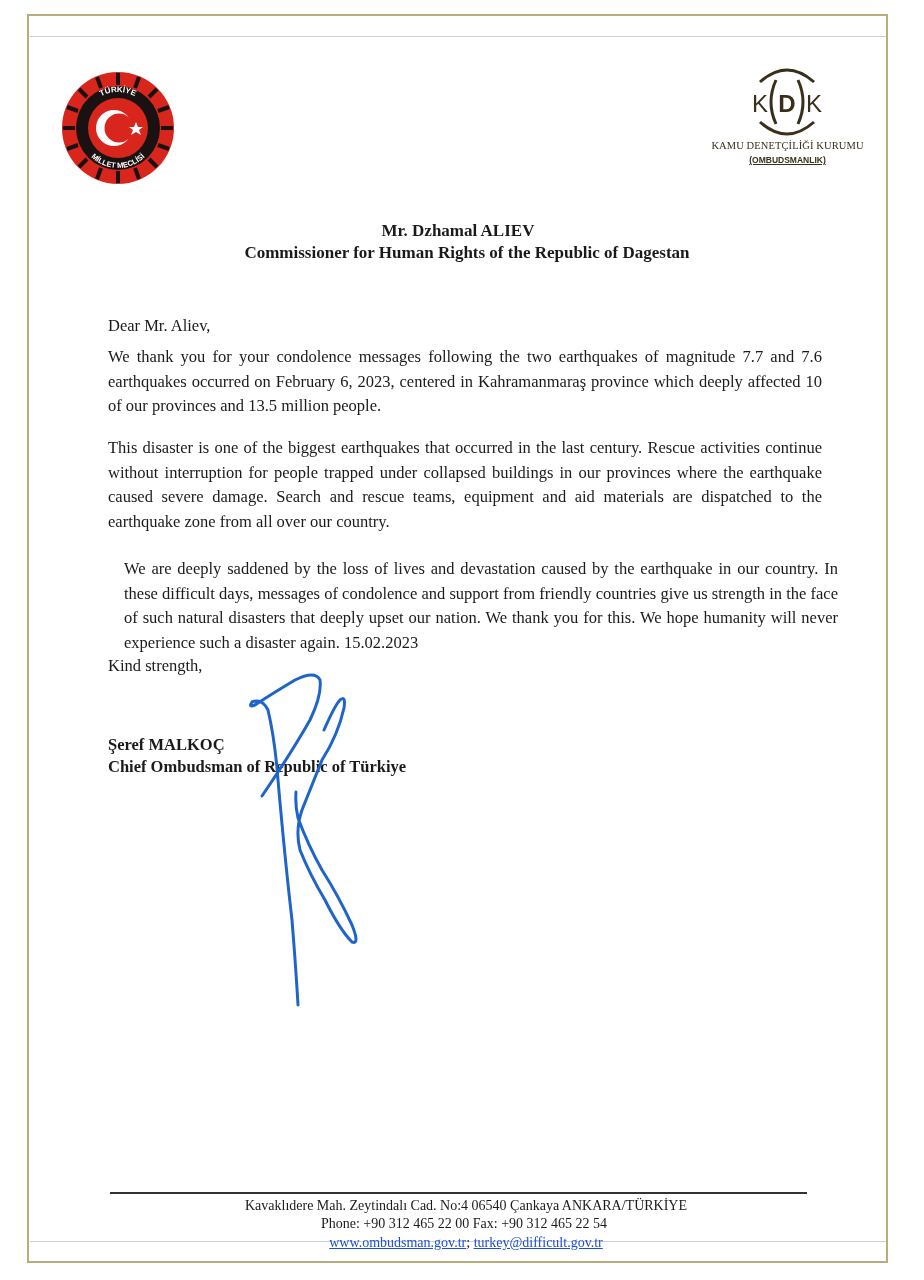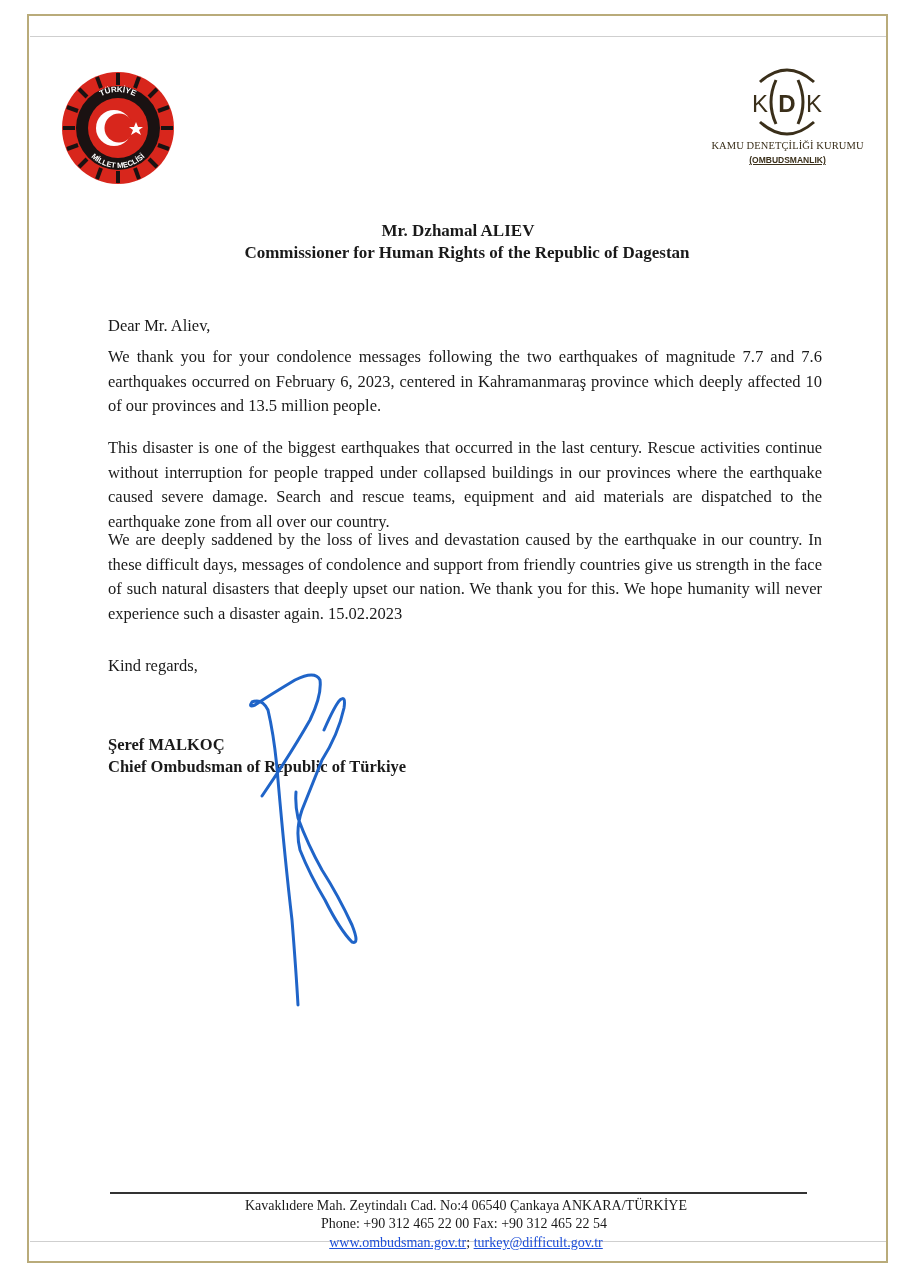--- a/index.html
+++ b/index.html
@@ -14,21 +14,21 @@
   .kdk-sub { position:absolute; left:0; top:95px; width:175px; font-family:"Liberation Sans", sans-serif; font-size:8.5px; font-weight:bold; color:#3a2f1a; text-align:center;text-decoration:underline; }
 
   .recipient { position:absolute; left:0; width:924px; text-align:center; font-weight:bold; font-size:17px; line-height:21px; }
   .recipient.name { top:220px; left:-4px; }
   .recipient.title { top:242px; left:5px; }
 
   .body-text { position:absolute; left:108px; width:714px; font-size:16.5px; line-height:24.5px; text-align:justify; }
   .salutation { top:314px; }
   .p1 { top:345px; }
   .p2 { top:436px; }
-  .p3 { top:528px; }
+  .p3 { top:557px;margin-left:16px; }
   .closing { top:654px; }
 
   .signer { position:absolute; left:108px; font-weight:bold; font-size:16.5px; line-height:22px; }
   .signer.name { top:734px;text-align:right; }
   .signer.role { top:756px; }
 
   .signature { position:absolute; left:240px; top:660px; width:140px; height:360px; pointer-events:none; }
 
   .footer-rule { position:absolute; left:110px; top:1192px; width:697px; height:2px; background:#333; }
   .footer { position:absolute; left:0; width:924px; text-align:center; font-size:14px; line-height:19px; }
@@ -100,21 +100,21 @@
   <div class="kdk-sub">(OMBUDSMANLIK)</div>
 </div>
 
 <div class="recipient name">Mr. Dzhamal ALIEV</div>
 <div class="recipient title">Commissioner for Human Rights of the Republic of Dagestan</div>
 
 <div class="body-text salutation">Dear Mr. Aliev,</div>
 <div class="body-text p1">We thank you for your condolence messages following the two earthquakes of magnitude 7.7 and 7.6 earthquakes occurred on February 6, 2023, centered in Kahramanmaraş province which deeply affected 10 of our provinces and 13.5 million people.</div>
 <div class="body-text p2">This disaster is one of the biggest earthquakes that occurred in the last century. Rescue activities continue without interruption for people trapped under collapsed buildings in our provinces where the earthquake caused severe damage. Search and rescue teams, equipment and aid materials are dispatched to the earthquake zone from all over our country.</div>
 <div class="body-text p3">We are deeply saddened by the loss of lives and devastation caused by the earthquake in our country. In these difficult days, messages of condolence and support from friendly countries give us strength in the face of such natural disasters that deeply upset our nation. We thank you for this. We hope humanity will never experience such a disaster again. 15.02.2023</div>
-<div class="body-text closing">Kind regards,</div>
+<div class="body-text closing">Kind strength,</div>
 
 <div class="signer name">Şeref MALKOÇ</div>
 <div class="signer role">Chief Ombudsman of Republic of Türkiye</div>
 
 <div class="signature">
   <svg width="140" height="360" viewBox="0 0 140 360">
     <g fill="none" stroke="#1f64c8" stroke-width="3" stroke-linecap="round" stroke-linejoin="round">
       <path d="M 22 136 Q 50 95 70 60 Q 82 35 80 20 Q 75 10 55 20 Q 30 35 15 45 Q 8 48 12 42 Q 22 38 28 50 Q 35 80 38 120 Q 45 200 52 260 Q 56 310 58 345"></path>
       <path d="M 84 70 Q 95 45 100 40 Q 106 35 104 48 Q 98 75 82 100 Q 70 130 62 150 Q 55 170 60 190 Q 70 215 85 240 Q 100 270 112 282 Q 120 285 112 265 Q 98 235 82 210 Q 68 185 58 158 Q 55 145 56 132"></path>
     </g>

